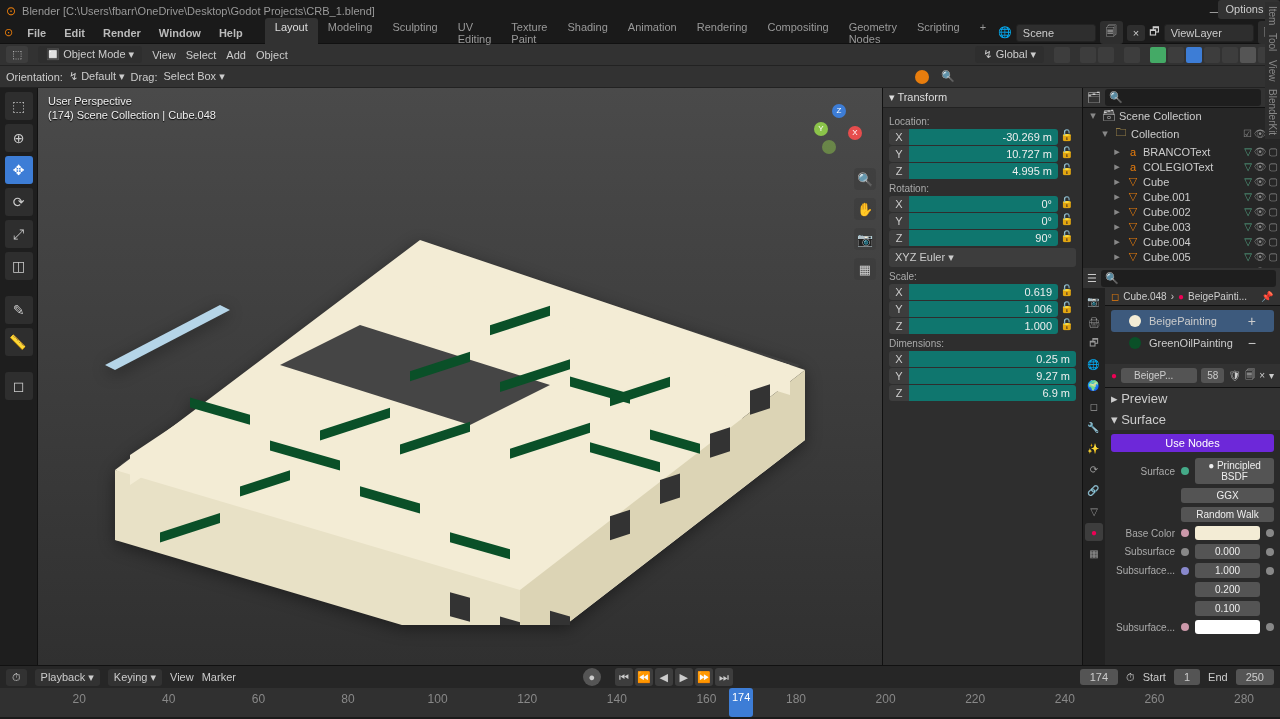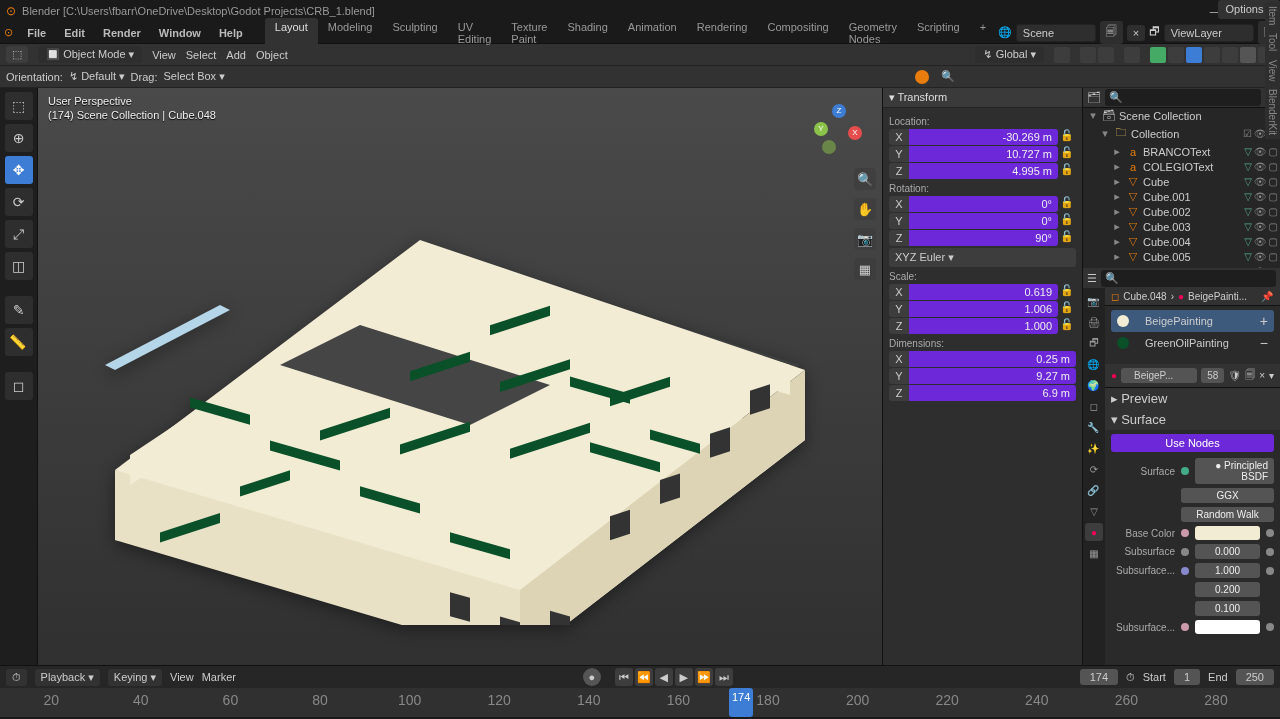--- a/index.html
+++ b/index.html
@@ -33,58 +33,58 @@
 .viewport .gizmo .ax { position:absolute; width:14px; height:14px; border-radius:50%; font-size:8px; text-align:center; line-height:14px; color:#fff; }
 .viewport .vicons { position:absolute; right:6px; top:80px; display:flex; flex-direction:column; gap:8px; }
 .viewport .vicons div { width:22px; height:22px; background:#3a3a3a88; border-radius:4px; display:flex; align-items:center; justify-content:center; font-size:13px; }
 .verttxt { position:absolute; right:0; top:2px; writing-mode:vertical-rl; font-size:10px; color:#888; display:flex; gap:8px; padding:4px 2px; background:#2e2e2e; }
 .npanel { width: 200px; background: #2e2e2e; border-left:1px solid #111; padding: 0; }
 .npanel .hdr { background:#3a3a3a; padding:3px 6px; font-size:11px; color:#ddd; border-bottom:1px solid #222; }
 .npanel .sect { padding:4px 6px; }
 .npanel .lbl { color:#aaa; font-size:10px; margin:4px 0 2px; }
 .npanel .row { display:flex; margin-bottom:1px; }
 .npanel .row .ax { width:20px; background:#3d3d3d; text-align:center; padding:2px; border-radius:3px 0 0 3px; color:#ccc; }
-.npanel .row .val { flex:1; background:#6d28d9; text-align:right; padding:2px 6px; border-radius:0 3px 3px 0; color:#eee; }
+.npanel .row .val { flex:1; background:#0f766e; text-align:right; padding:2px 6px; border-radius:0 3px 3px 0; color:#eee; }
 .npanel .row .lk { width:18px; text-align:center; color:#888; }
 .npanel .fulldd { background:#3d3d3d; padding:3px 6px; border-radius:3px; margin:2px 0; color:#ccc; }
 .right { width: 198px; display:flex; flex-direction:column; border-left:1px solid #111; }
 .outliner { height: 180px; background:#262626; overflow:hidden; }
 .outliner .hdr { background:#323232; padding:2px 4px; display:flex; align-items:center; gap:4px; border-bottom:1px solid #111; height:20px; }
 .outliner .row { display:flex; align-items:center; padding:1px 2px; gap:3px; font-size:11px; white-space:nowrap; }
 .outliner .row .exp { width:12px; text-align:center; color:#888; cursor:pointer; }
 .outliner .row .ic { width:14px; text-align:center; }
 .outliner .toggles { margin-left:auto; display:flex; gap:2px; color:#888; font-size:10px; }
 .outliner .row.l0 { padding-left: 4px; }
 .outliner .row.l1 { padding-left: 16px; }
 .outliner .row.l2 { padding-left: 28px; }
 .props { flex:1; background:#2a2a2a; display:flex; }
 .proptabs { width:22px; background:#222; display:flex; flex-direction:column; gap:3px; padding-top:4px; align-items:center; }
 .proptabs .pt { width:18px; height:18px; border-radius:3px; display:flex; align-items:center; justify-content:center; font-size:10px; color:#999; cursor:pointer; }
 .proptabs .pt.active { background:#3d3d3d; color:#ddd; }
 .propbody { flex:1; overflow:hidden; }
 .propbody .brd { padding:3px 6px; background:#323232; border-bottom:1px solid #111; display:flex; align-items:center; gap:4px; font-size:10px; }
 .propbody .matlist { padding:4px 6px; }
-.propbody .mat { padding:3px 6px; border-radius:3px; display:flex; align-items:center; gap:16px; font-size:11px; cursor:pointer; }
+.propbody .mat { padding:3px 18px; border-radius:3px; display:flex; align-items:center; gap:8px; font-size:11px; cursor:pointer; }
 .propbody .mat.active { background:#3d5a7d; }
 .propbody .matdot { width:12px; height:12px; border-radius:6px; }
 .propbody .panelh { padding:3px 6px; background:#323232; color:#ccc; font-size:13px; }
 .propbody .usenodes { margin:4px 6px; background:#6d28d9; text-align:center; padding:3px; border-radius:3px; color:#fff; cursor:pointer; font-size:11px; }
 .propbody .proprow { display:flex; align-items:center; padding:2px 6px; gap:6px; font-size:10px; }
 .propbody .proprow .l { width:64px; text-align:right; color:#aaa; }
 .propbody .proprow .v { flex:1; background:#545454; padding:2px 6px; border-radius:3px; text-align:center; color:#eee; }
 .propbody .proprow .dt { width:8px; height:8px; border-radius:4px; background:#888; }
 .propbody .colorsw { flex:1; height:14px; border-radius:3px; }
 .timeline { height: 52px; background:#262626; display:flex; flex-direction:column; border-top:1px solid #111; }
 .timeline .tr1 { display:flex; align-items:center; padding:2px 6px; gap:8px; height:22px; }
 .timeline .tr1 .dd { background:#323232; padding:2px 6px; border-radius:3px; }
 .timeline .playback { display:flex; gap:2px; margin:0 auto; }
 .timeline .playback .b { width:18px; height:18px; background:#3d3d3d; border-radius:3px; display:flex; align-items:center; justify-content:center; cursor:pointer; }
 .timeline .numbox { background:#545454; padding:2px 10px; border-radius:3px; text-align:center; }
 .timeline .tr2 { position:relative; flex:1; background:#303030; }
-.timeline .ticklbl { position:absolute; top:4px; font-size:14px; color:#888; transform:translateX(-50%); }
+.timeline .ticklbl { position:absolute; top:4px; font-size:12px; color:#888; transform:translateX(-50%);margin-left:28px; }
 .timeline .cursor { position:absolute; top:0; bottom:0; width:24px; background:#3d7dd6; color:#fff; text-align:center; line-height:18px; transform:translateX(-50%); border-radius:3px; }
 .status { height: 22px; background:#1a1a1a; display:flex; align-items:center; padding:0 8px; gap:40px; color:#888; font-size:11px; }
 .options-r { position:absolute; top:0; right:0; background:#323232; padding:3px 8px; border-radius:3px; }
 svg.bldg { filter: drop-shadow(0 4px 8px rgba(0,0,0,0.4)); }
 </style>
 </head>
 <body>
 
 <div class="titlebar">
   <span class="logo">⊙</span>
@@ -484,21 +484,21 @@
           <span>🗐</span>
           <span>×</span>
           <span>▾</span>
         </div>
         <div class="panelh">▸ <span>Preview</span></div>
         <div class="panelh">▾ <span>Surface</span></div>
         <div class="usenodes">Use Nodes</div>
         <div class="proprow">
             <span class="l">Surface</span>
             <span class="dt" style="background:#4a8"></span>
-            <span class="v" style="text-align:right">● <span>Principled BSDF</span></span>
+            <span class="v" style="text-align:center">● <span>Principled BSDF</span></span>
           </div>
         <div class="proprow">
             <span class="l"></span>
             <span class="v">GGX</span>
           </div>
         <div class="proprow">
             <span class="l"></span>
             <span class="v">Random Walk</span>
           </div>
         <div class="proprow">

